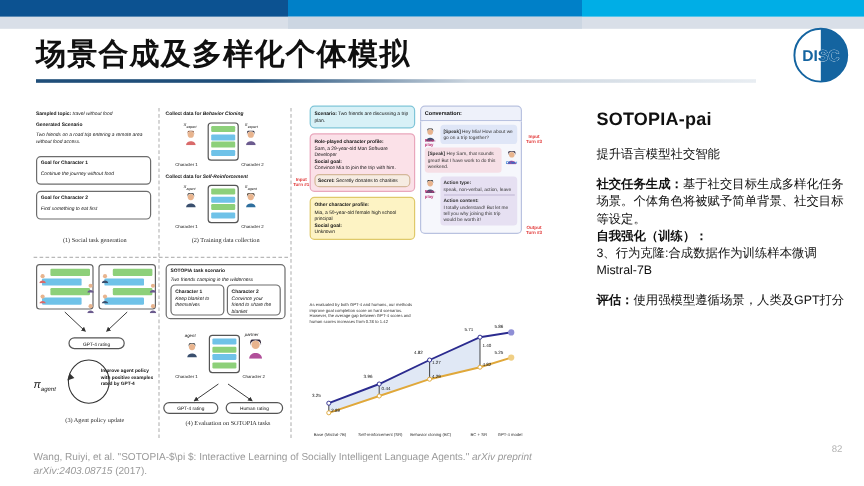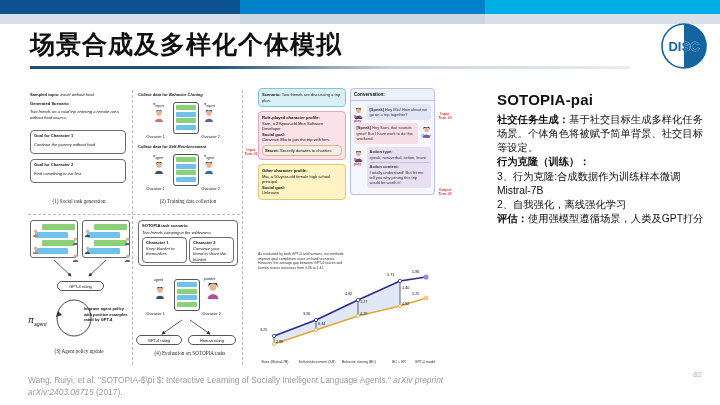--- a/index.html
+++ b/index.html
@@ -27,23 +27,23 @@
   .title-rule{position:absolute;left:30px;top:66px;width:600px;height:3px;
     background:linear-gradient(to right,#1f4e79 0%,#1f4e79 30%,#c9d3dd 60%,#e8edf2 100%);}
 
   
   .logo{position:absolute;right:12px;top:22px;width:48px;height:48px;}
   
   .rightcol{
     position:absolute;left:497px;top:90px;width:215px;
     font-size:10.3px;line-height:1.38;color:#101010;
   }
-  .rightcol .head{font-size:15px;font-weight:bold;margin-bottom:2px;letter-spacing:.2px;}
+  .rightcol .head{font-size:15px;font-weight:bold;margin-bottom:12px;letter-spacing:.2px;}
   .rightcol .sub{font-size:10.3px;line-height:1.4;}
-  .rightcol .blk{}
+  .rightcol .blk{margin-top:11px;}
   .rightcol b{font-weight:bold;}
   .rightcol .ln{display:block;}
 
   
   .figure{position:absolute;left:26px;top:86px;width:455px;height:285px;}
 
   
   .vsep{position:absolute;border-left:1px dashed #b9b9b9;}
   .hsep{position:absolute;border-top:1px dashed #b9b9b9;}
 
@@ -500,29 +500,29 @@
 
   <div class="axlbl" style="left:2px;top:98px;width:34px;">Base (Mistral-7B)</div>
   <div class="axlbl" style="left:42px;top:98px;width:38px;">Self-reinforcement (SR)</div>
   <div class="axlbl" style="left:84px;top:98px;width:38px;">Behavior cloning (BC)</div>
   <div class="axlbl" style="left:128px;top:98px;width:30px;">BC + SR</div>
   <div class="axlbl" style="left:154px;top:98px;width:30px;">GPT-4 model</div>
 </div>
 
 <div class="rightcol">
   <div class="head">SOTOPIA-pai</div>
+  <div class="sub">提升语言模型社交智能</div>
 
   <div class="blk">
     <b>社交任务生成：</b><span>基于社交目标生成多样化任务场景。个体角色将被赋予简单背景、社交目标等设定。</span>
   </div>
   <div>
-    <b>行为克隆（训练）：</b>
+    <b>自我强化（训练）：</b>
   </div>
   <div class="ln">3、行为克隆:合成数据作为训练样本微调Mistral-7B</div>
-  <div class="ln">2、自我强化，离线强化学习</div>
 
   <div class="blk">
     <b>评估：</b><span>使用强模型遵循场景，人类及GPT打分</span>
   </div>
 </div>
 
 <div class="cite">
   <span>Wang, Ruiyi, et al. "SOTOPIA-$\pi $: Interactive Learning of Socially Intelligent Language Agents." </span><i>arXiv preprint arXiv:2403.08715</i><span> (2017).</span>
 </div>
 

